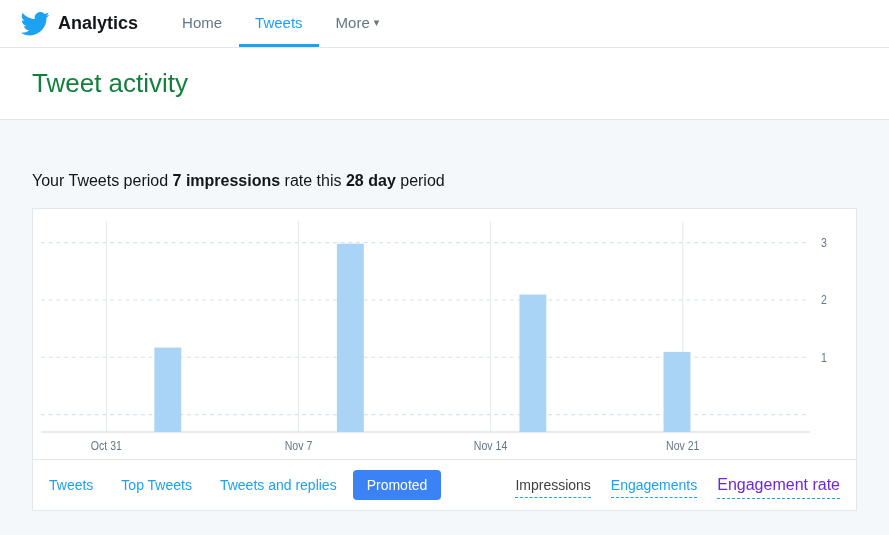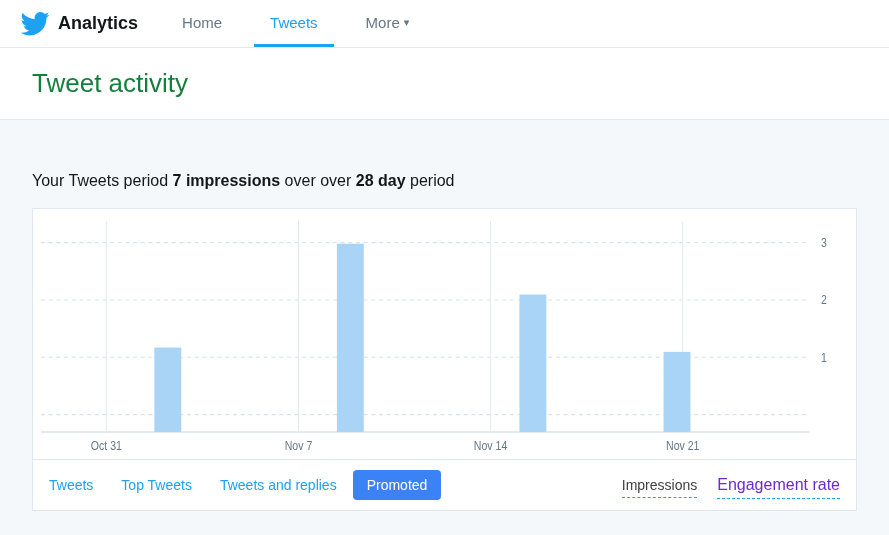--- a/index.html
+++ b/index.html
@@ -26,21 +26,21 @@
     }
     .nav-brand-label {
       font-size: 18px;
       font-weight: bold;
       color: #14171a;
     }
     .nav-links {
       display: flex;
       align-items: flex-end;
       height: 100%;
-      gap: 16px;
+      gap: 1px;
     }
     .nav-link {
       display: flex;
       align-items: center;
       height: 100%;
       padding: 0 16px;
       color: #657786;
       text-decoration: none;
       font-size: 15px;
       border-bottom: 3px solid transparent;
@@ -118,21 +118,21 @@
   </div>
 </nav>
 
 <div style="background:#fff; border-bottom:1px solid #e1e8ed; padding: 20px 32px;">
   <h1 class="page-title" style="font-size:26px;font-weight:300;color:#15803d;border:none;padding:0;margin:0;">Tweet activity</h1>
 </div>
 
 <div style="background:#f5f8fa; padding: 24px 32px;">
 
   <p class="impressions-summary">
-    <span>Your Tweets period </span><strong>7 impressions</strong><span> over over </span><strong>28 day</strong><span> period</span>
+    <span>Your Tweets period </span><strong>7 impressions</strong><span> rate this </span><strong>28 day</strong><span> period</span>
   </p>
 
   <div style="background:#fff; border:1px solid #e1e8ed; margin-top:18px;">
 
     <div style="position:relative; padding: 12px 8px 0 8px; height:250px;">
       <svg width="100%" height="100%" viewBox="0 0 840 220" preserveAspectRatio="none">
 
         <line x1="0" y1="20" x2="800" y2="20" stroke="#d5e3ec" stroke-dasharray="4,4" stroke-width="1"></line>
         <line x1="0" y1="73" x2="800" y2="73" stroke="#d5e3ec" stroke-dasharray="4,4" stroke-width="1"></line>
         <line x1="0" y1="126" x2="800" y2="126" stroke="#d5e3ec" stroke-dasharray="4,4" stroke-width="1"></line>
@@ -165,18 +165,19 @@
     </div>
 
     <div style="display:flex; align-items:center; padding:10px 16px; border-top:1px solid #e1e8ed;">
       <a class="tab-link" style="padding:6px 12px 6px 0; color:#1da1f2; font-size:14px; cursor:pointer; text-decoration:none; margin-right:4px;">Tweets</a>
       <a class="tab-link" style="padding:6px 12px; color:#1da1f2; font-size:14px; cursor:pointer; text-decoration:none; margin-right:4px;">Top Tweets</a>
       <a class="tab-link" style="padding:6px 12px; color:#1da1f2; font-size:14px; cursor:pointer; text-decoration:none; margin-right:4px;">Tweets and replies</a>
       <button class="tab-btn-active" style="background:#3b82f6; color:#fff; border:none; border-radius:4px; padding:7px 14px; font-size:14px; font-weight:500; cursor:pointer; margin-right:4px;">Promoted</button>
 
       <div style="margin-left:auto; display:flex; gap:20px; align-items:center;">
         <span style="font-size:14px; color:#404040; border-bottom:1px dashed #1da1f2; cursor:pointer; padding:4px 0;">Impressions</span>
+        <span style="font-size:14px; color:#1da1f2; border-bottom:1px dashed #1da1f2; cursor:pointer; padding:4px 0;">Engagements</span>
         <span style="font-size:16px; color:#6d28d9; border-bottom:1px dashed #1da1f2; cursor:pointer; padding:4px 0;">Engagement rate</span>
       </div>
     </div>
 
   </div>
 </div>
 
 </body></html>

